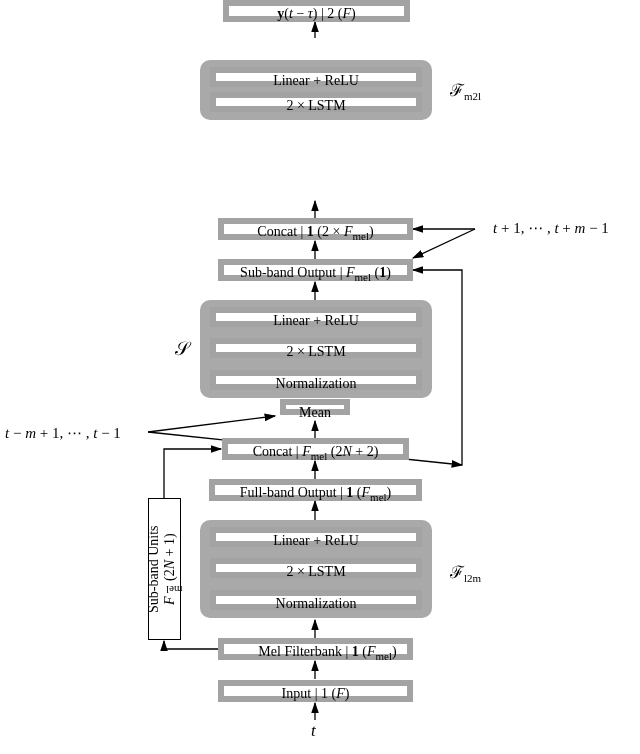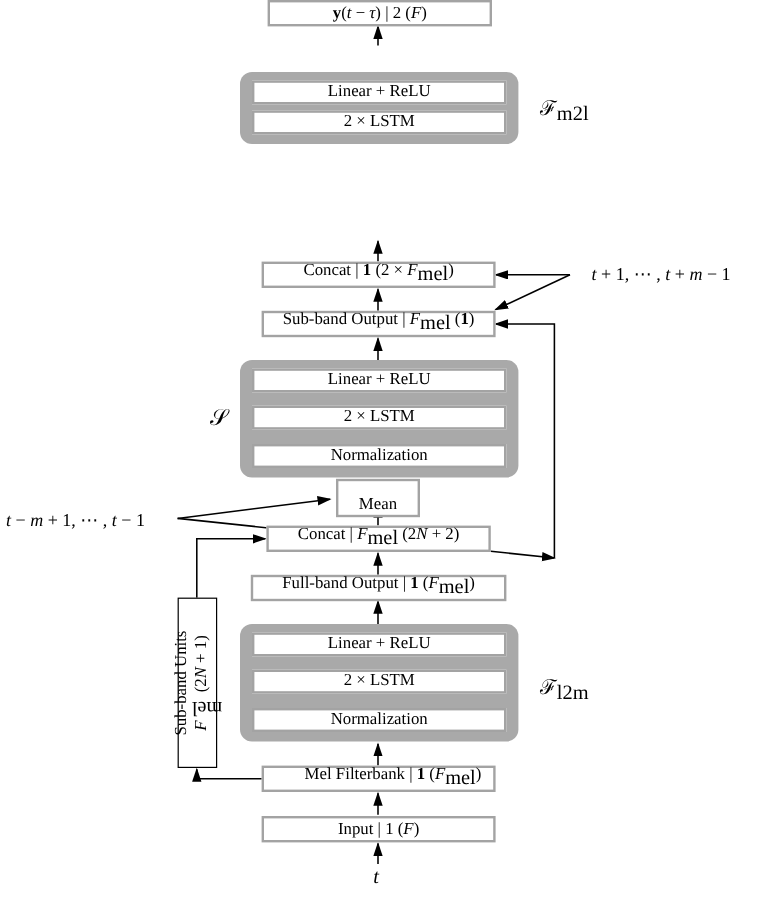--- a/index.html
+++ b/index.html
@@ -7,41 +7,41 @@
     margin: 0;
     padding: 0;
     font-family: "Times New Roman", serif;
     background: #fff;
     width: 640px;
     height: 754px;
     position: relative;
   }
   .box {
     position: absolute;
-    border: 2px solid #a3a3a3;
+    border: 6px solid #a3a3a3;
     background: #fff;
     text-align: center;
     font-size: 14px;
     display: flex;
-    align-items: flex-end;
+    align-items: flex-start;
     justify-content: center;
     white-space: nowrap;
   }
   .group {
     position: absolute;
     background: #a9a9a9;
     border-radius: 10px;
   }
   .label {
     position: absolute;
     font-size: 17px;
     font-family: "Times New Roman", serif;
   }
   .bold { font-weight: bold; }
-  .sub { font-size: 17px; vertical-align: sub; }
+  .sub { font-size: 11px; vertical-align: sub; }
   .vbox {
     position: absolute;
     border: 1px solid #000;
     background: #fff;
     display: flex;
     align-items: center;
     justify-content: center;
     writing-mode: vertical-rl;
     transform: rotate(180deg);
     font-size: 14px;
@@ -113,21 +113,21 @@
   <span>Linear + ReLU</span>
 </div>
 <div class="box" style="left:210px; top:338px; width:212px; height:20px;">
   <span>2 × LSTM</span>
 </div>
 <div class="box" style="left:210px; top:370px; width:212px; height:20px;">
   <span>Normalization</span>
 </div>
 <div class="label" style="left:175px; top:338px; font-size:19px;">𝒮</div>
 
-<div class="box" style="left:280px; top:399px; width:70px; height:32px;">
+<div class="box" style="left:280px; top:399px; width:70px; height:16px;">
   <span>Mean</span>
 </div>
 
 <div class="label" style="left:5px; top:424px; font-size:15px;text-align:right;"><i>t</i> − <i>m</i> + 1, ⋯ , <i>t</i> − 1</div>
 
 <div class="box" style="left:222px; top:438px; width:187px; height:22px;">
   <span>Concat | <i>F</i><span class="sub">mel</span> (2<i>N</i> + 2)</span>
 </div>
 
 <div class="box" style="left:209px; top:479px; width:213px; height:22px;">

